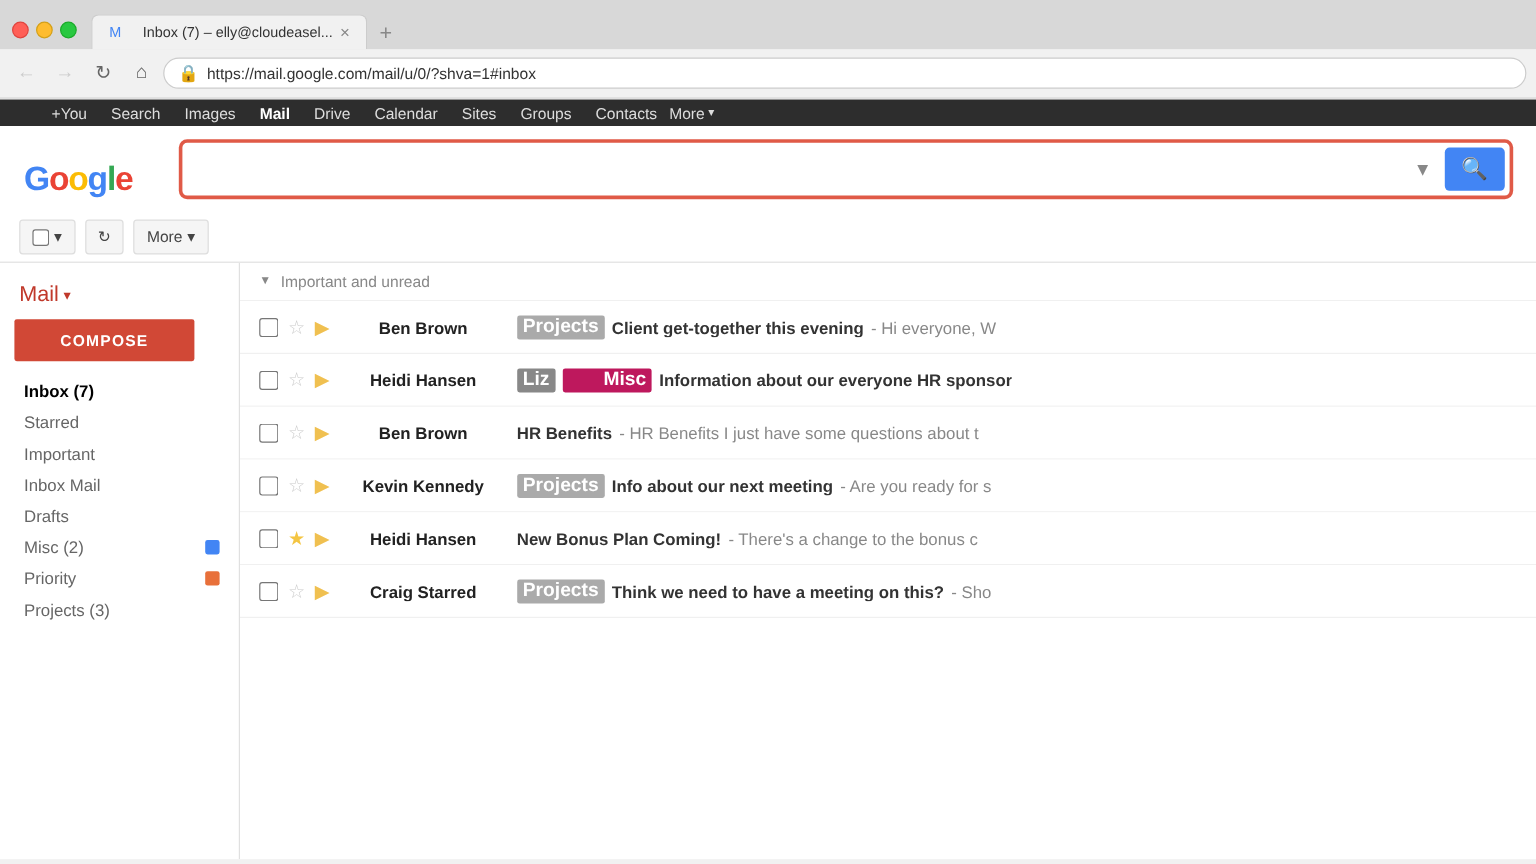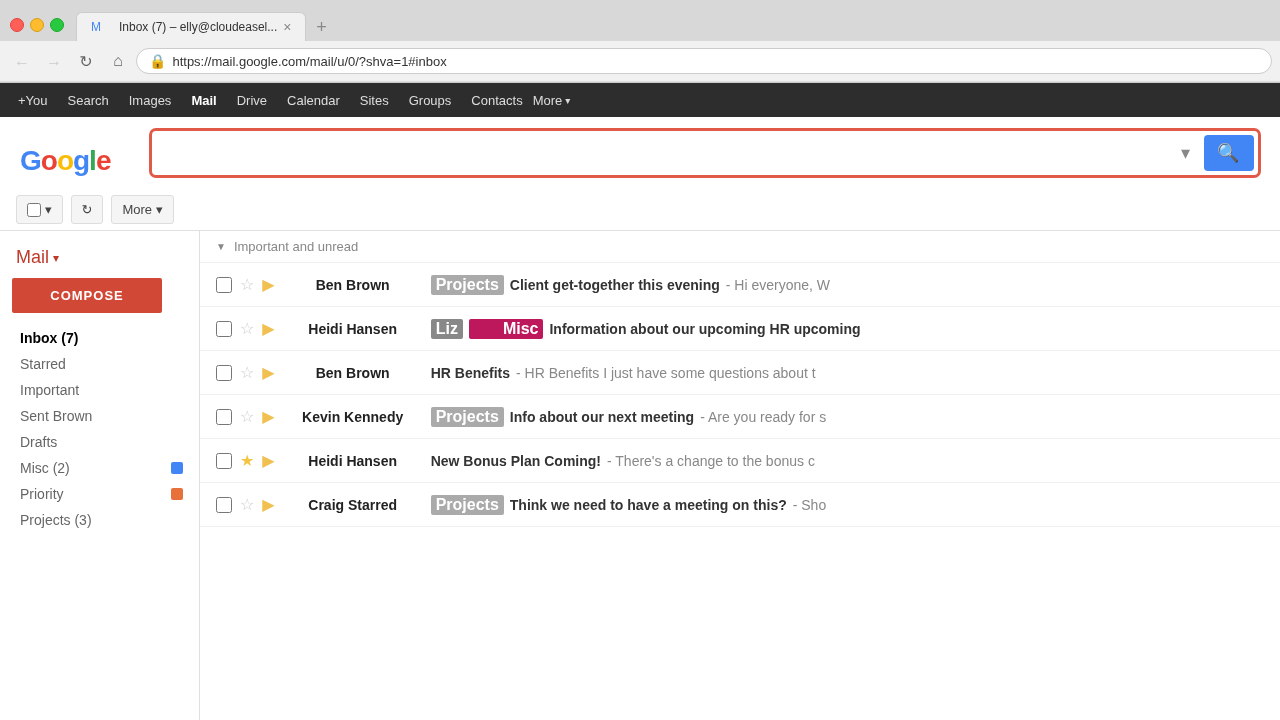--- a/index.html
+++ b/index.html
@@ -47,21 +47,21 @@
       background: white; border: 1px solid #ccc; border-radius: 14px;
       padding: 4px 12px; gap: 6px; font-size: 13px; color: #333;
     }
     .lock-icon { color: #4caf50; font-size: 14px; }
     .address-text { flex: 1; color: #333; }
 
     
     .google-topnav {
       background: #2d2d2d;
       display: flex; align-items: center;
-      padding: 0 8px; height: 34px;
+      padding: 0 33px; height: 22px;
     }
     .google-topnav a {
       color: #ddd; font-size: 13px; text-decoration: none;
       padding: 0 10px; height: 38px; display: flex; align-items: center;
       cursor: pointer;
     }
     .google-topnav a.active { color: white; font-weight: bold; }
     .google-topnav .more-btn {
       display: flex; align-items: center; gap: 3px; color: #ddd; font-size: 13px; cursor: pointer;
     }
@@ -297,21 +297,21 @@
       <div class="sidebar-item active">
         <span>Inbox (7)</span>
       </div>
       <div class="sidebar-item">
         <span>Starred</span>
       </div>
       <div class="sidebar-item">
         <span>Important</span>
       </div>
       <div class="sidebar-item">
-        <span>Sent Brown</span>
+        <span>Inbox Mail</span>
       </div>
       <div class="sidebar-item">
         <span>Drafts</span>
       </div>
       <div class="sidebar-item">
         <span>Misc (2)</span>
         <span class="color-dot" style="background:#4285f4; width:12px; height:12px; border-radius:2px; margin-left:auto; display:inline-block;"></span>
       </div>
       <div class="sidebar-item">
         <span>Priority</span>
@@ -341,21 +341,21 @@
       </div>
 
       <div class="email-row unread">
         <input type="checkbox" class="email-check" style="">
         <span class="star-icon">☆</span>
         <span class="folder-icon yellow">▶</span>
         <span class="sender">Heidi Hansen</span>
         <div class="email-meta">
           <span class="label-badge label-liz">Liz</span>
           <span class="label-badge label-misc">Misc</span>
-          <span class="email-subject">Information about our upcoming HR upcoming</span>
+          <span class="email-subject">Information about our everyone HR sponsor</span>
         </div>
       </div>
 
       <div class="email-row unread">
         <input type="checkbox" class="email-check" style="">
         <span class="star-icon">☆</span>
         <span class="folder-icon yellow">▶</span>
         <span class="sender">Ben Brown</span>
         <div class="email-meta">
           <span class="email-subject">HR Benefits</span>

